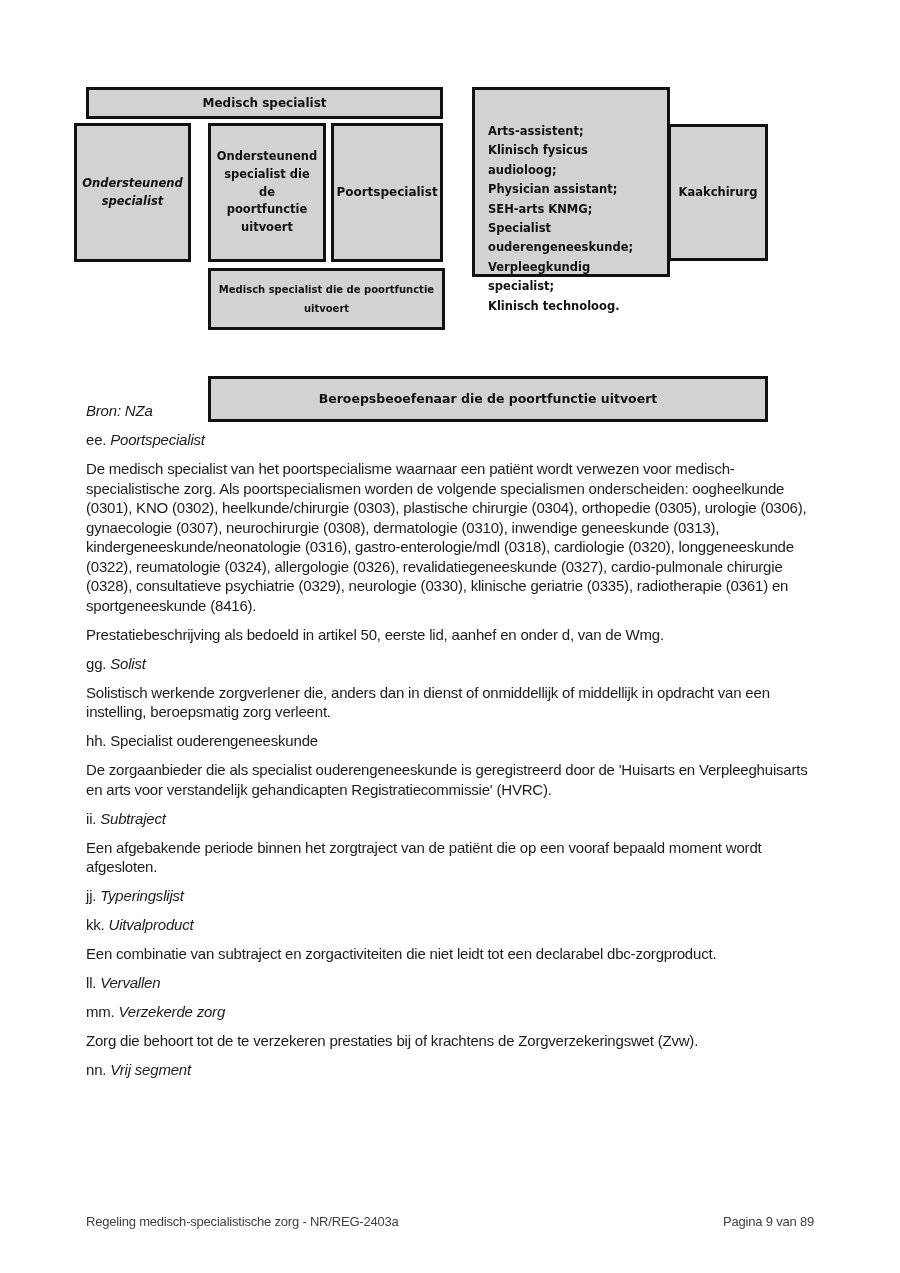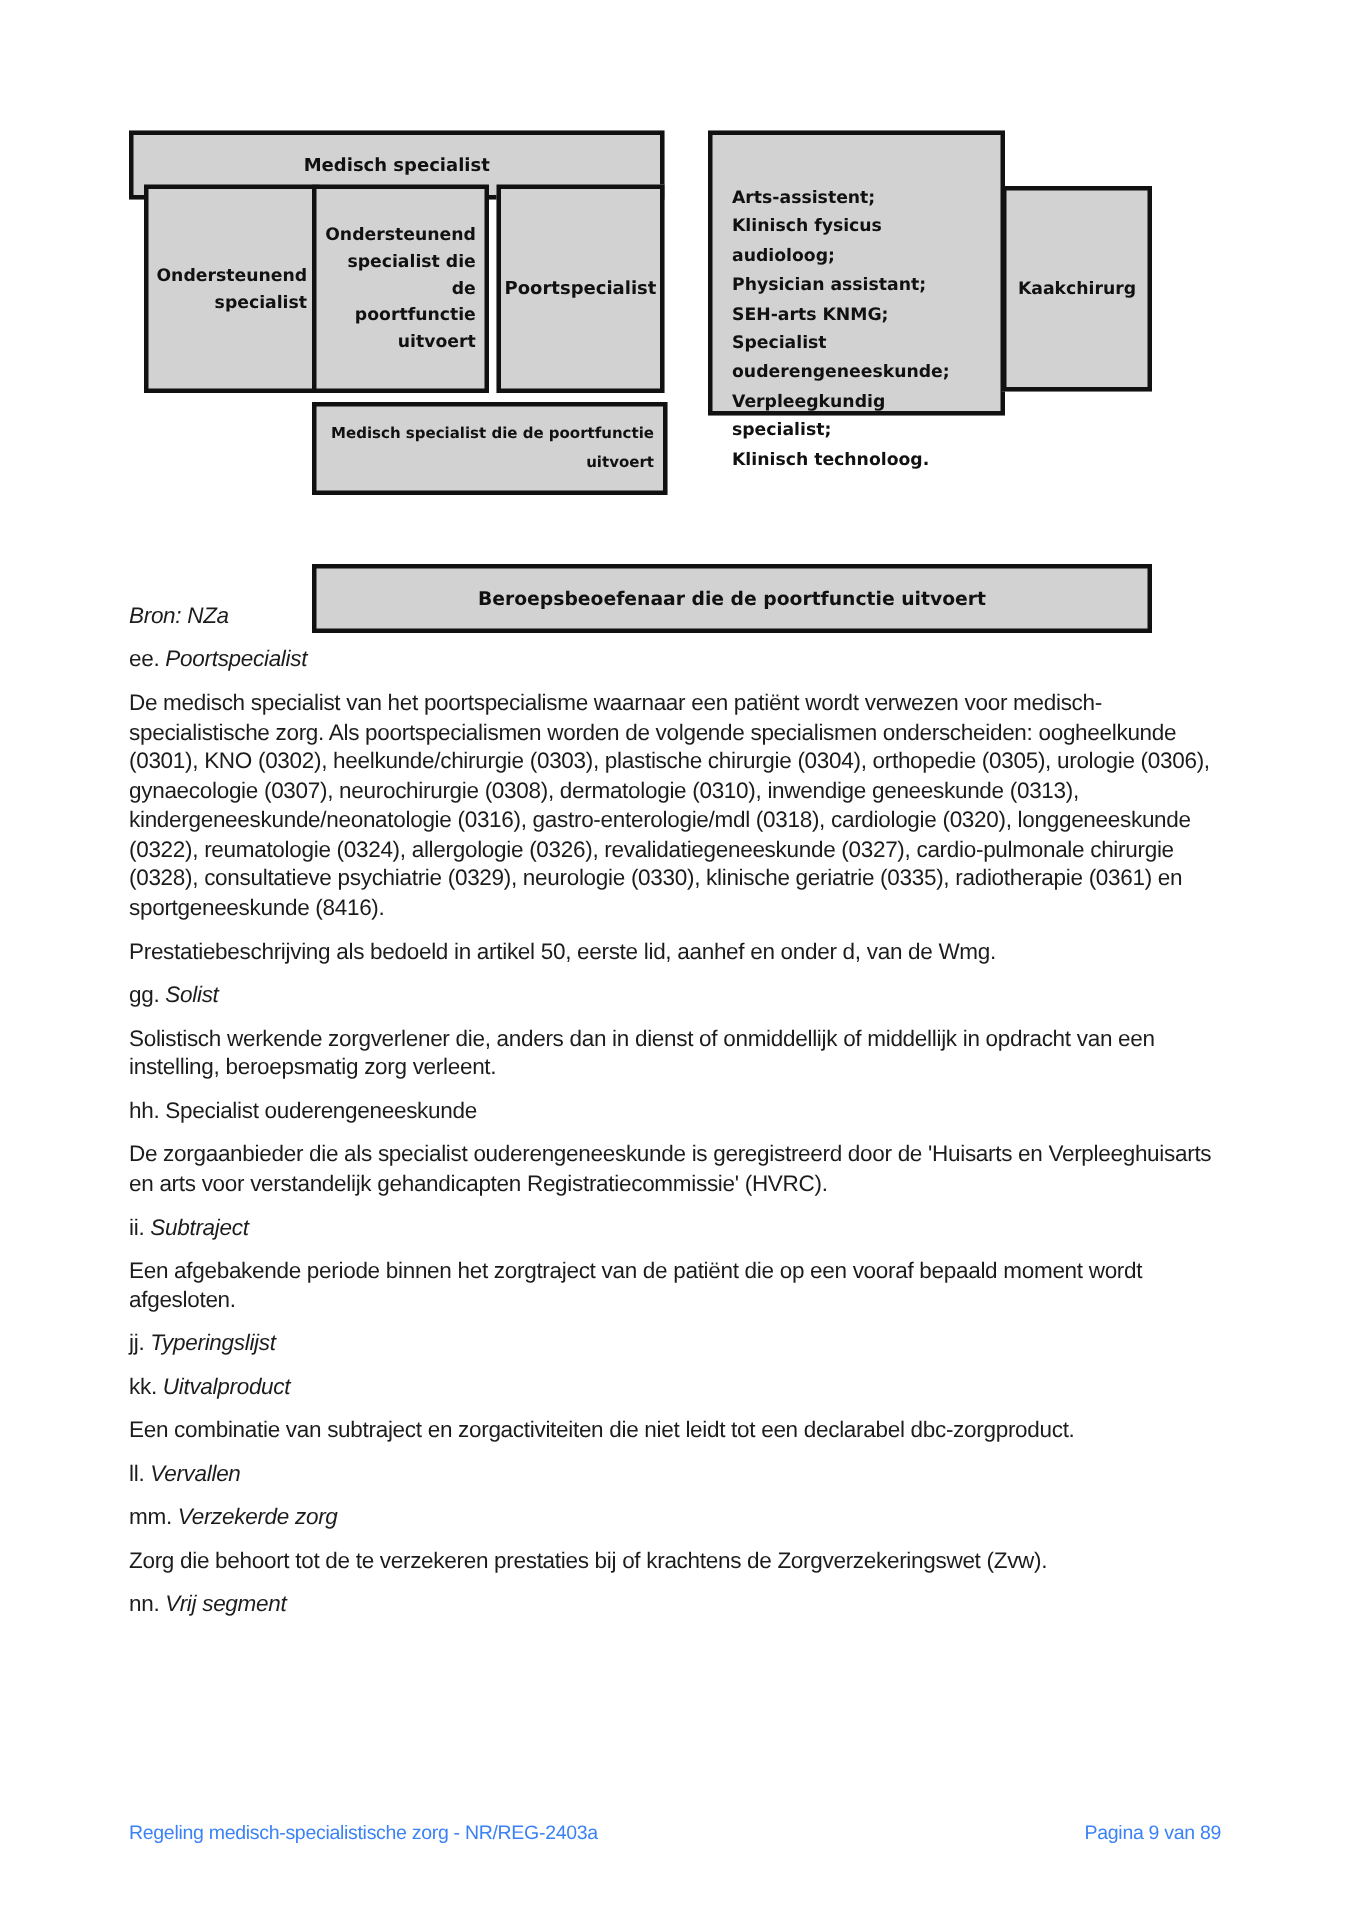--- a/index.html
+++ b/index.html
@@ -7,24 +7,24 @@
     position:relative; width:900px; height:1273px; background:#ffffff;
     font-family:"Liberation Sans", sans-serif; color:#1c1c1c; overflow:hidden;
   }
   
   .diagram { position:absolute; left:0; top:0; width:900px; height:390px; }
   .dbox {
     position:absolute; box-sizing:border-box;
     background:#d2d2d2; border:3px solid #111111;
     font-family:"DejaVu Sans", sans-serif; font-weight:bold; color:#111111;
     display:flex; align-items:center; justify-content:center;
-    text-align:right; font-size:11.5px; line-height:1.55; padding:20px 6px;
+    text-align:center; font-size:11.5px; line-height:1.55; padding:6px 6px;
   }
   .dbox.header      { left:86px;  top:87px;  width:357px; height:32px;  font-size:12px; }
-  .dbox.col1        { left:96px;  top:123px; width:117px; height:139px; }
+  .dbox.col1        { left:74px;  top:123px; width:117px; height:139px;font-style:italic; }
   .dbox.col2        { left:208px; top:123px; width:118px; height:139px; }
   .dbox.col3        { left:331px; top:123px; width:112px; height:139px; font-size:12px; }
   .dbox.roles       { left:472px; top:87px;  width:198px; height:190px;
                       display:block; text-align:left; padding:32px 12px 4px 13px;
                       line-height:19.4px; }
   .dbox.kaak        { left:668px; top:124px; width:100px; height:137px; }
   .dbox.medspec2    { left:208px; top:268px; width:237px; height:62px;  font-size:10px; line-height:1.9; }
   .dbox.beroeps     { left:208px; top:329px; width:560px; height:46px;  font-size:12.5px;margin-top:47px; }
   .roles .role-line { display:block; }
   
@@ -33,21 +33,21 @@
     font-size:15px; line-height:19.5px; letter-spacing:-0.2px;
   }
   .content p { margin:0 0 9.5px 0; }
   .bron { font-style:italic; }
   .term { font-style:italic; }
   .section.plain .term { font-style:normal; }
   
   .footer {
     position:absolute; left:86px; right:86px; top:1214px;
     display:flex; justify-content:space-between;
-    font-size:13px; letter-spacing:-0.2px; color:#3b82f6;
+    font-size:13px; letter-spacing:-0.2px; color:#404040;
   }
 </style>
 </head>
 <body>
 
 <div class="page">
 
   <div class="diagram">
     <div class="dbox header">
       <span>Medisch specialist</span>

